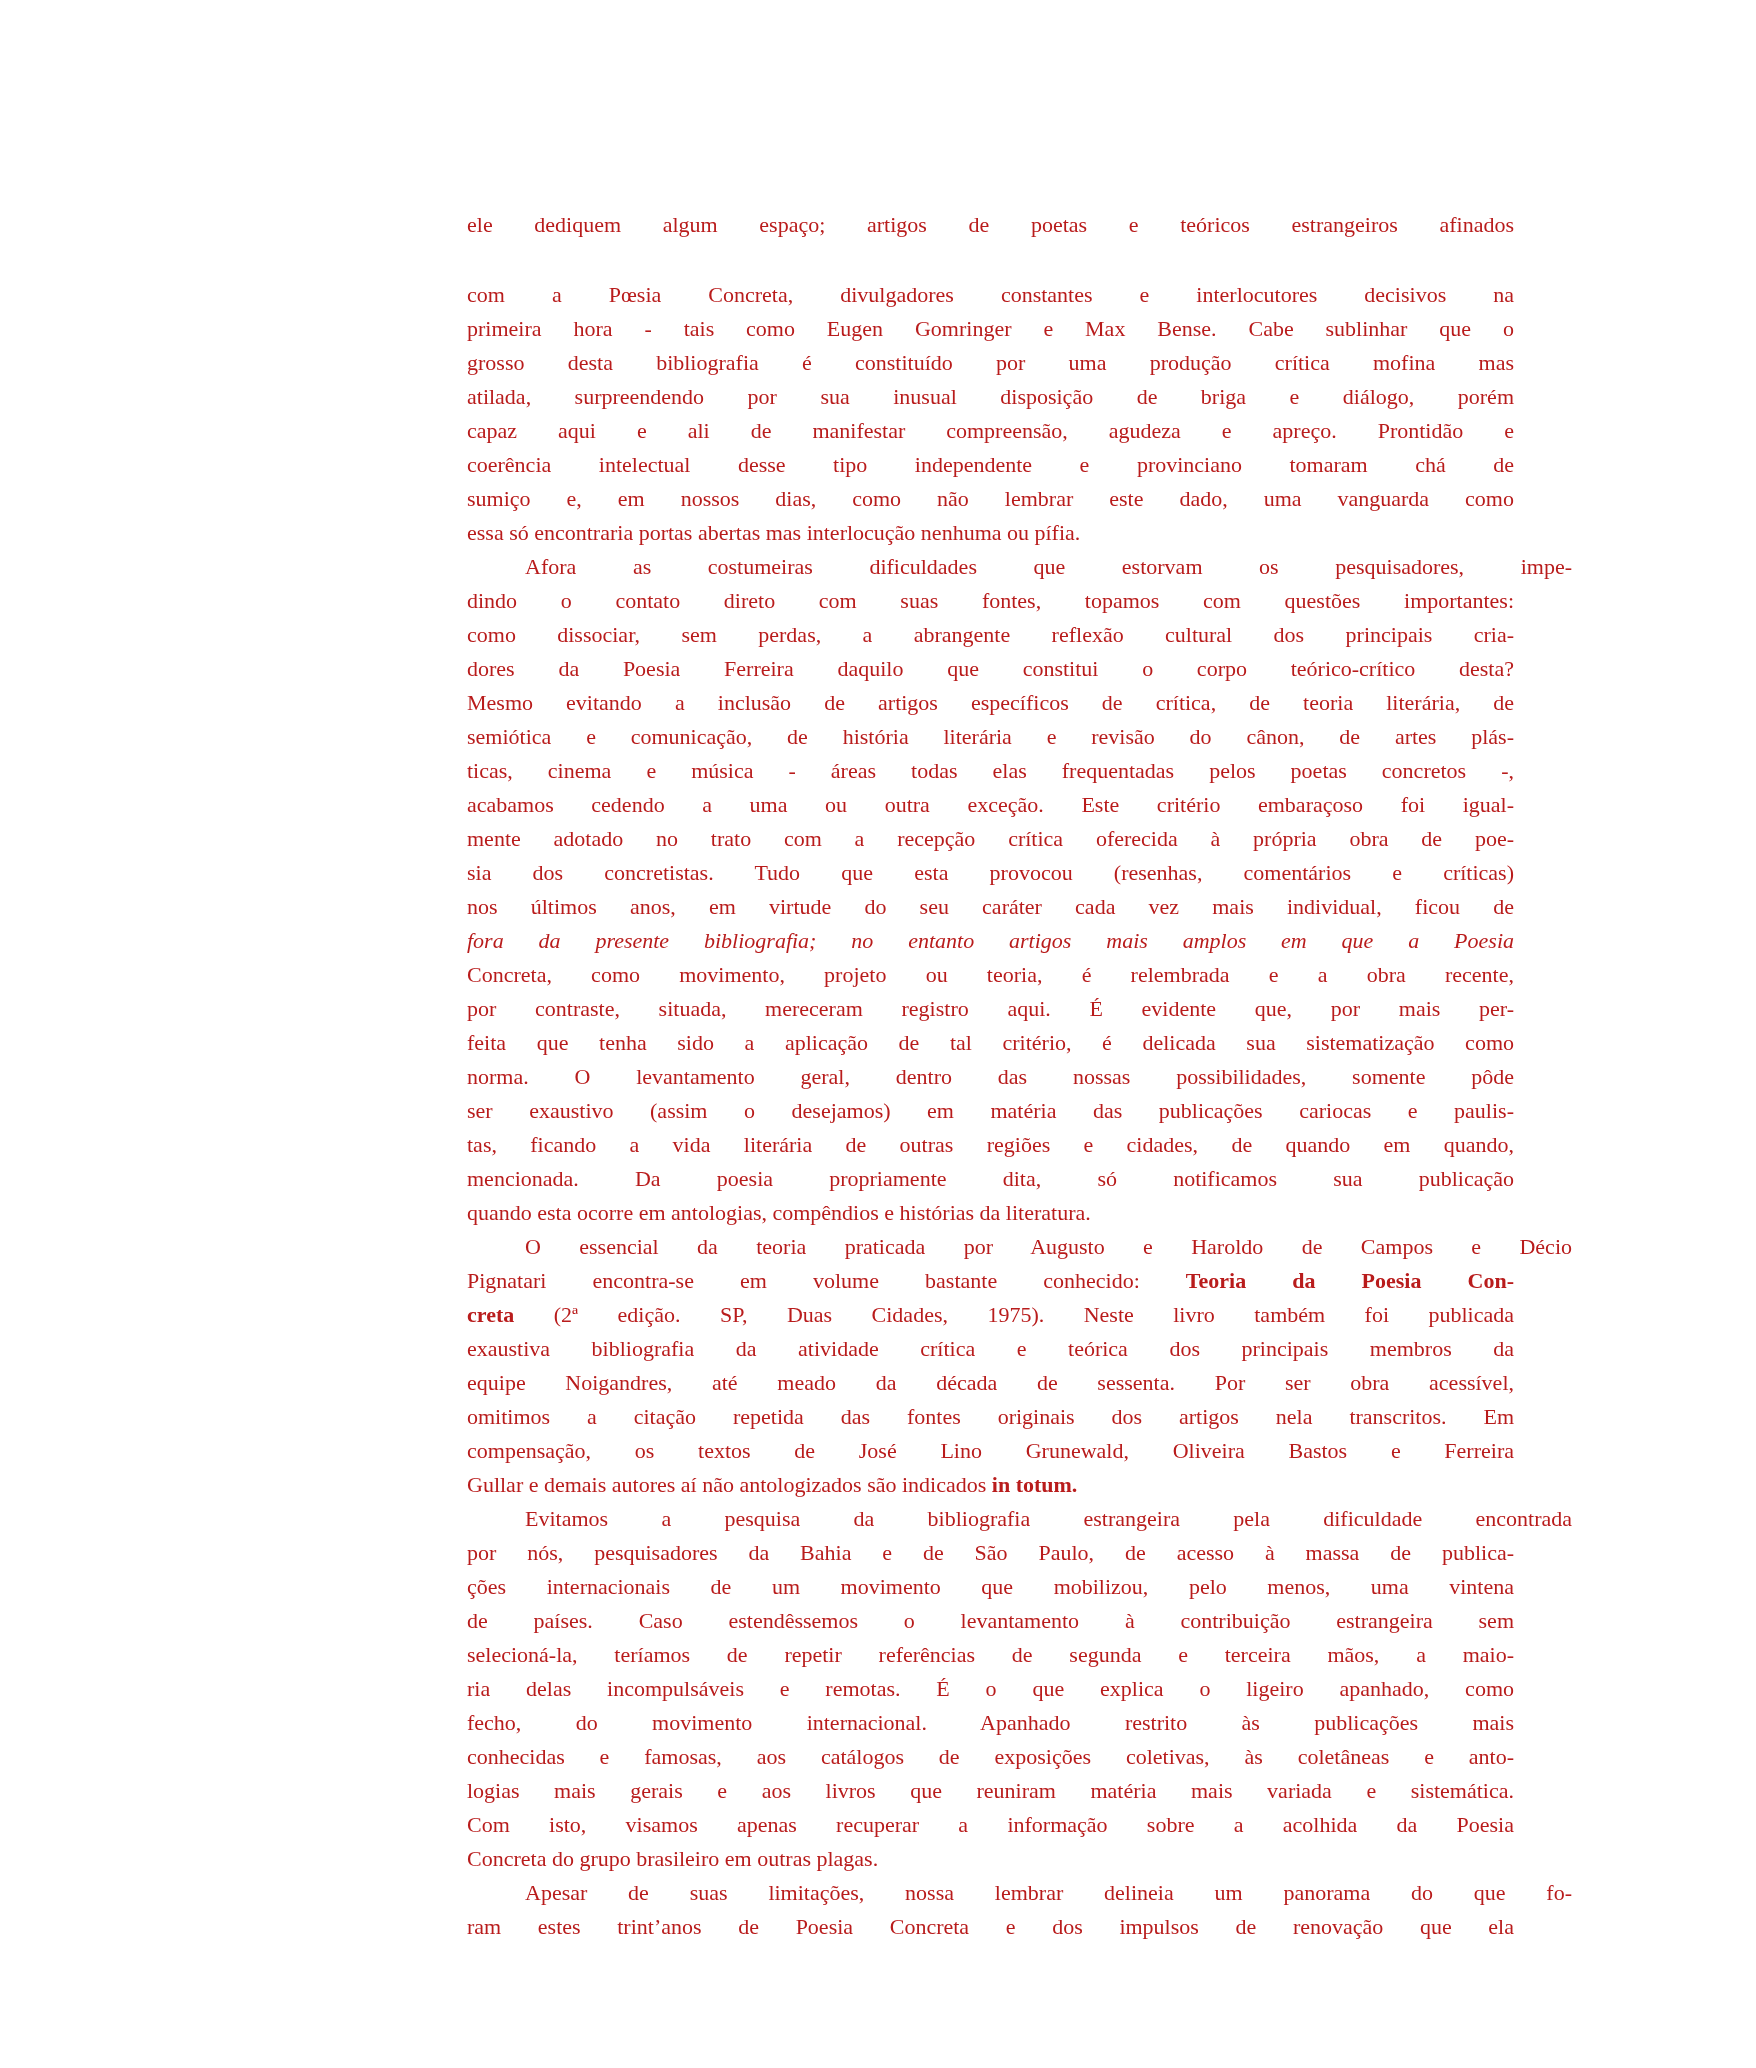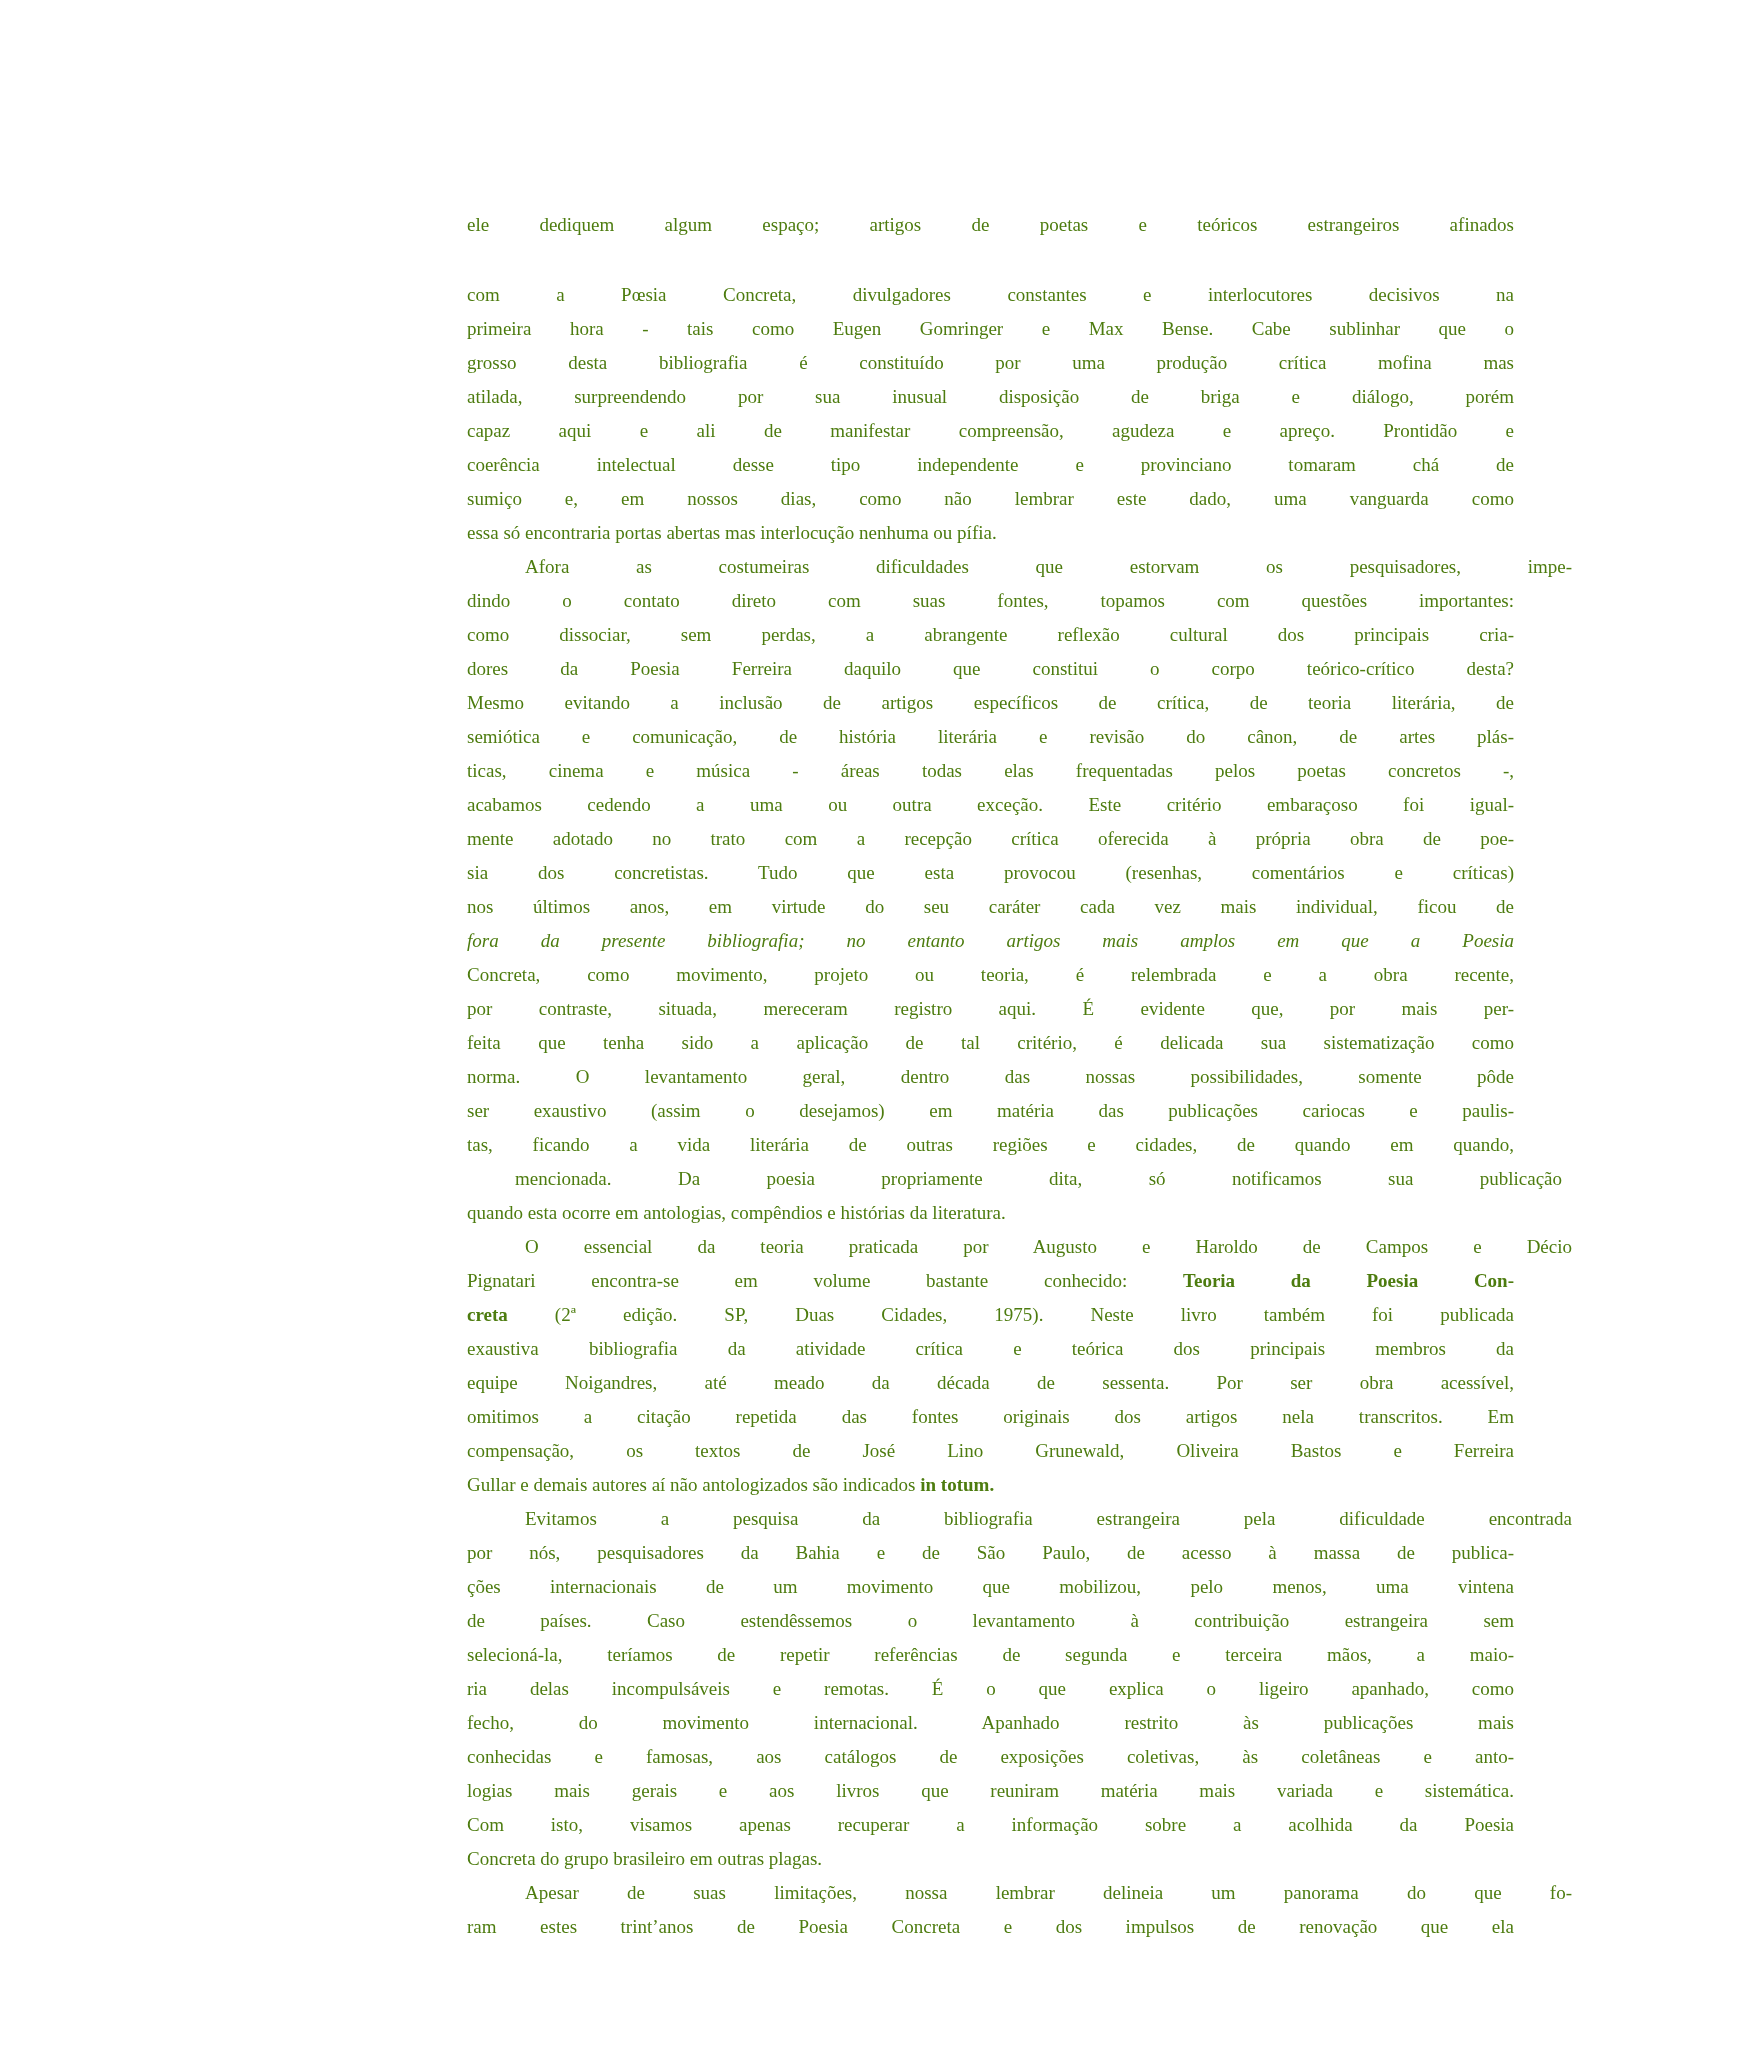--- a/index.html
+++ b/index.html
@@ -1,18 +1,18 @@
 <!DOCTYPE html>
 <html style="font-size:13.3px"><head>
 <meta charset="utf-8">
 <style>
   html, body { margin: 0; padding: 0; background: #ffffff; }
   body { width: 1756px; height: 2068px; position: relative; overflow: hidden; }
   .page { position: absolute; left: 467px; top: 208px; width: 1047px;
-    font-family: "Liberation Serif", "DejaVu Serif", serif; color: #4d7c0f; font-size: 19px; }
+    font-family: "Liberation Serif", "DejaVu Serif", serif; color: #b91c1c; font-size: 22px; }
   .line { display: block; height: 34px; line-height: 34px; white-space: nowrap;
     text-align: justify; text-align-last: justify; transform-origin: left center; }
   .line.last { text-align-last: left; }
   .line.indent { padding-left: 58px; }
   b { font-weight: bold; }
 </style>
 </head>
 <body>
 
 <div class="page" id="page">
@@ -39,21 +39,21 @@
       <span class="line" style="width: 1047px;">mente adotado no trato com a recepção crítica oferecida à própria obra de poe-</span>
       <span class="line" style="width: 1047px;">sia dos concretistas. Tudo que esta provocou (resenhas, comentários e críticas)</span>
       <span class="line" style="width: 1047px;">nos últimos anos, em virtude do seu caráter cada vez mais individual, ficou de</span>
       <span class="line" style="width: 1047px; font-style: italic;">fora da presente bibliografia; no entanto artigos mais amplos em que a Poesia</span>
       <span class="line" style="width: 1047px;">Concreta, como movimento, projeto ou teoria, é relembrada e a obra recente,</span>
       <span class="line" style="width: 1047px;">por contraste, situada, mereceram registro aqui. É evidente que, por mais per-</span>
       <span class="line" style="width: 1047px;">feita que tenha sido a aplicação de tal critério, é delicada sua sistematização como</span>
       <span class="line" style="width: 1047px;">norma. O levantamento geral, dentro das nossas possibilidades, somente pôde</span>
       <span class="line" style="width: 1047px;">ser exaustivo (assim o desejamos) em matéria das publicações cariocas e paulis-</span>
       <span class="line" style="width: 1047px;">tas, ficando a vida literária de outras regiões e cidades, de quando em quando,</span>
-      <span class="line" style="width: 1047px; margin-left: 48px;">mencionada. Da poesia propriamente dita, só notificamos sua publicação</span>
+      <span class="line" style="width: 1047px;">mencionada. Da poesia propriamente dita, só notificamos sua publicação</span>
       <span class="line last" style="width: 1047px;">quando esta ocorre em antologias, compêndios e histórias da literatura.</span>
     </div>
     <div>
       <span class="line indent" style="width: 1047px;">O essencial da teoria praticada por Augusto e Haroldo de Campos e Décio</span>
       <span class="line" style="width: 1047px;">Pignatari encontra-se em volume bastante conhecido: <b>Teoria da Poesia Con-</b></span>
       <span class="line" style="width: 1047px;"><b>creta</b> (2ª edição. SP, Duas Cidades, 1975). Neste livro também foi publicada</span>
       <span class="line" style="width: 1047px;">exaustiva bibliografia da atividade crítica e teórica dos principais membros da</span>
       <span class="line" style="width: 1047px;">equipe Noigandres, até meado da década de sessenta. Por ser obra acessível,</span>
       <span class="line" style="width: 1047px;">omitimos a citação repetida das fontes originais dos artigos nela transcritos. Em</span>
       <span class="line" style="width: 1047px;">compensação, os textos de José Lino Grunewald, Oliveira Bastos e Ferreira</span>

